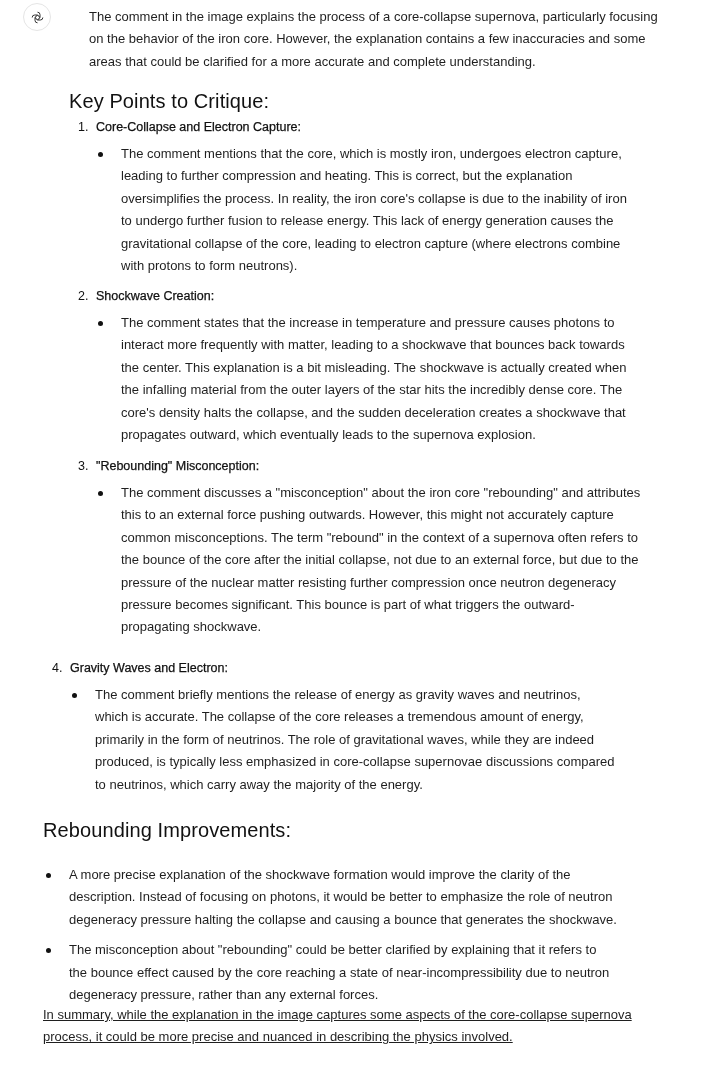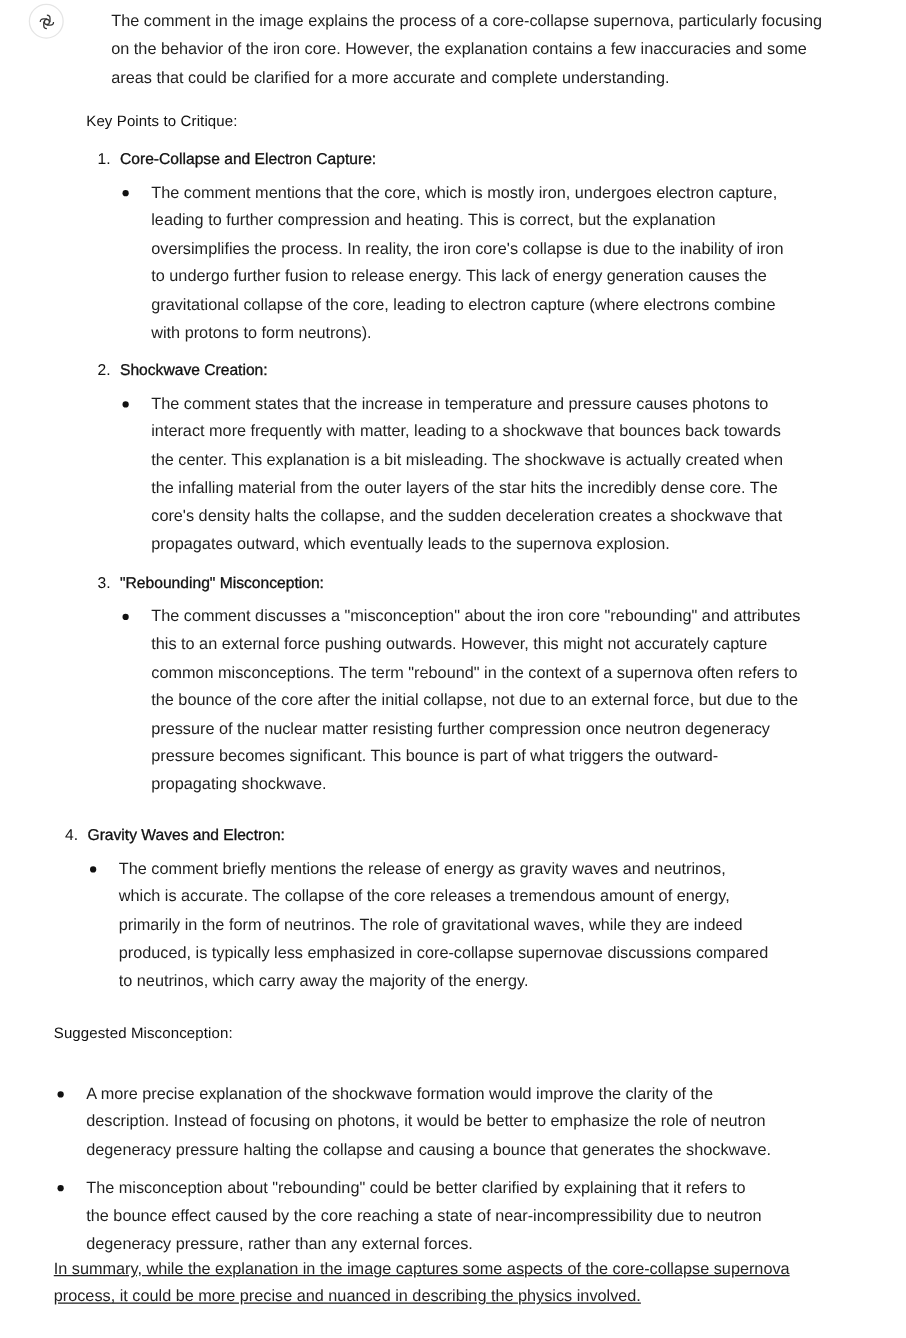--- a/index.html
+++ b/index.html
@@ -10,21 +10,21 @@
   }
   .avatar {
     position:absolute; left:23px; top:3px; width:26px; height:26px;
     border-radius:50%; border:1px solid #e5e5e5; background:#fff;
     display:flex; align-items:center; justify-content:center;
   }
   .avatar svg { width:15px; height:15px; }
   p { margin:0; line-height:22.4px; }
   .intro { position:absolute; left:68px; top:6px; width:570px;margin-left:21px; }
   h3 {
-    margin:0; font-size:12px; font-weight:normal; color:#111;
+    margin:0; font-size:20px; font-weight:normal; color:#111;
     letter-spacing:0.1px;
   }
   .h-key { position:absolute; left:69px; top:90px; }
   .h-sug { position:absolute; left:43px; top:819px; }
   .num-item { position:absolute; }
   .num-label { display:flex; font-size:12.5px; color:#111; }
   .num-label .num { width:18px; display:inline-block; }
   .num-label .title { -webkit-text-stroke:0.25px #111; }
   .bullet {
     position:relative; padding-left:26px; line-height:22.4px;margin-top:16px;
@@ -74,20 +74,20 @@
 </div>
 
 <div class="num-item" style="left:52px; top:661px; width:560px;">
   <div class="num-label">
     <span class="num">4.</span>
     <span class="title">Gravity Waves and Electron:</span>
   </div>
   <p class="bullet" style="margin-top:9px; margin-left:17px; width:520px;">The comment briefly mentions the release of energy as gravity waves and neutrinos, which is accurate. The collapse of the core releases a tremendous amount of energy, primarily in the form of neutrinos. The role of gravitational waves, while they are indeed produced, is typically less emphasized in core-collapse supernovae discussions compared to neutrinos, which carry away the majority of the energy.</p>
 </div>
 
-<h3 class="h-sug">Suggested Misconception:</h3>
+<h3 class="h-sug">Rebounding Improvements:</h3>
 
 <div style="position:absolute; left:43px; top:848px; width:580px;">
   <p class="bullet" style="width:548px;">A more precise explanation of the shockwave formation would improve the clarity of the description. Instead of focusing on photons, it would be better to emphasize the role of neutron degeneracy pressure halting the collapse and causing a bounce that generates the shockwave.</p>
   <p class="bullet" style="width:548px; margin-top:8px;">The misconception about "rebounding" could be better clarified by explaining that it refers to the bounce effect caused by the core reaching a state of near-incompressibility due to neutron degeneracy pressure, rather than any external forces.</p>
 </div>
 
 <p class="summary">In summary, while the explanation in the image captures some aspects of the core-collapse supernova process, it could be more precise and nuanced in describing the physics involved.</p>
 
 </body></html>

